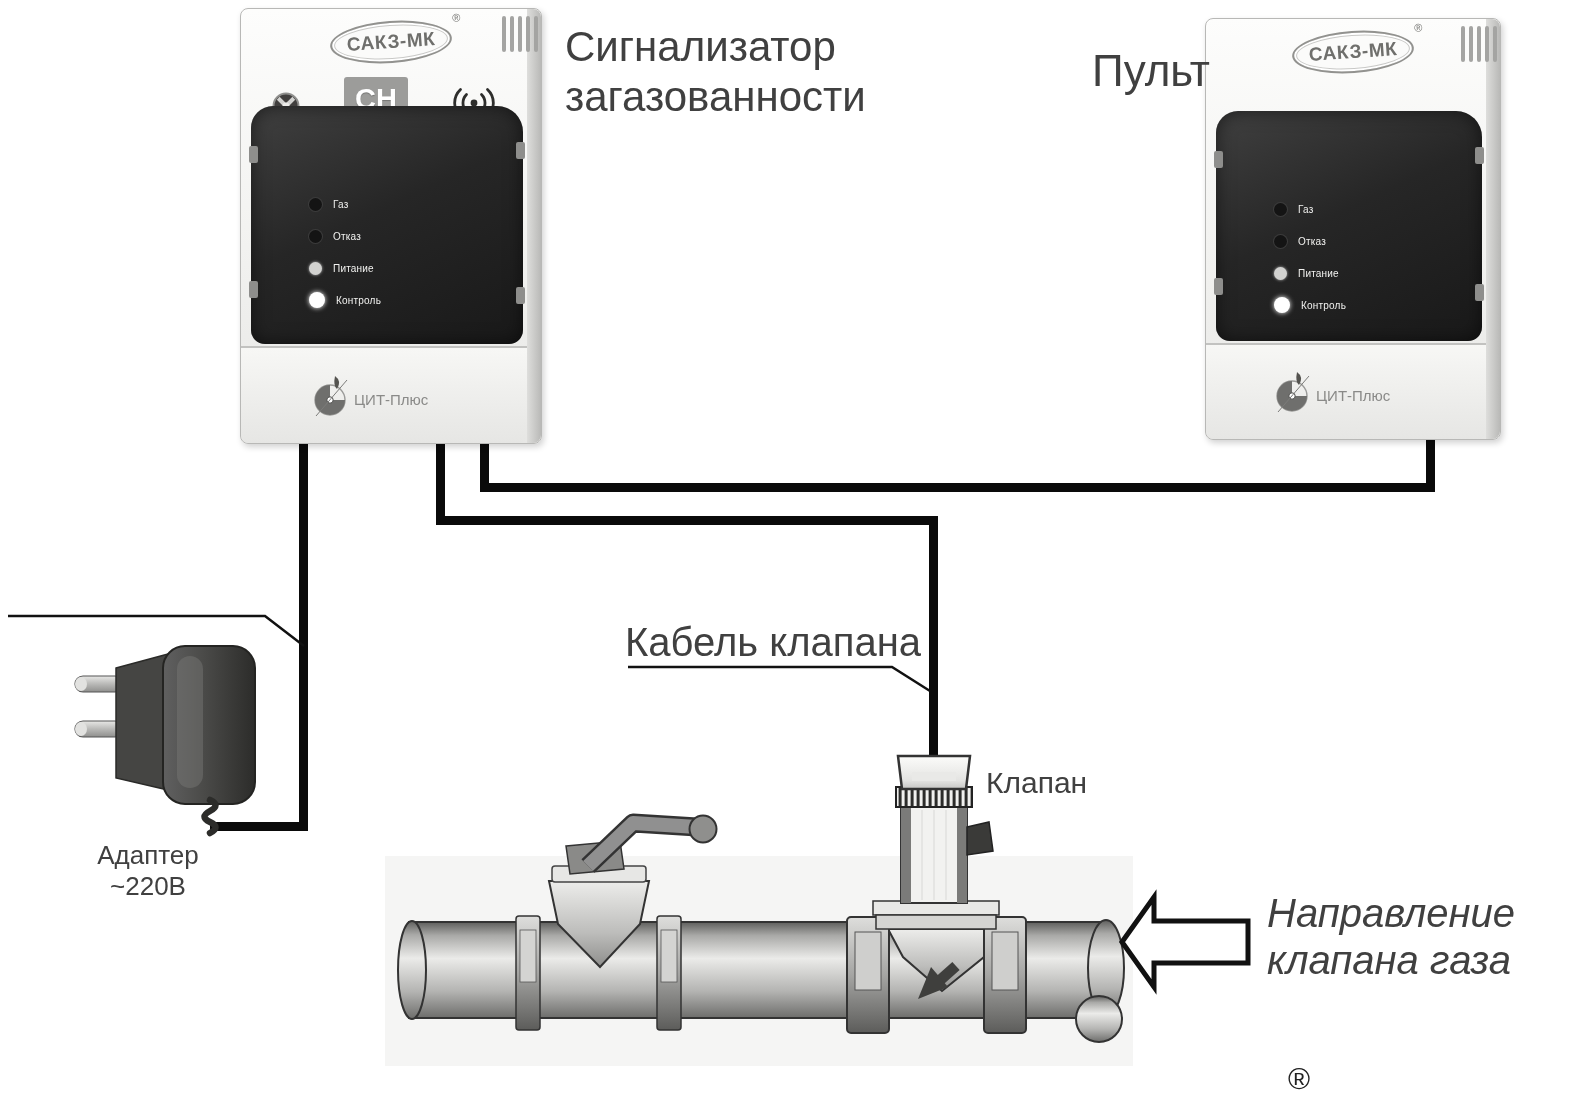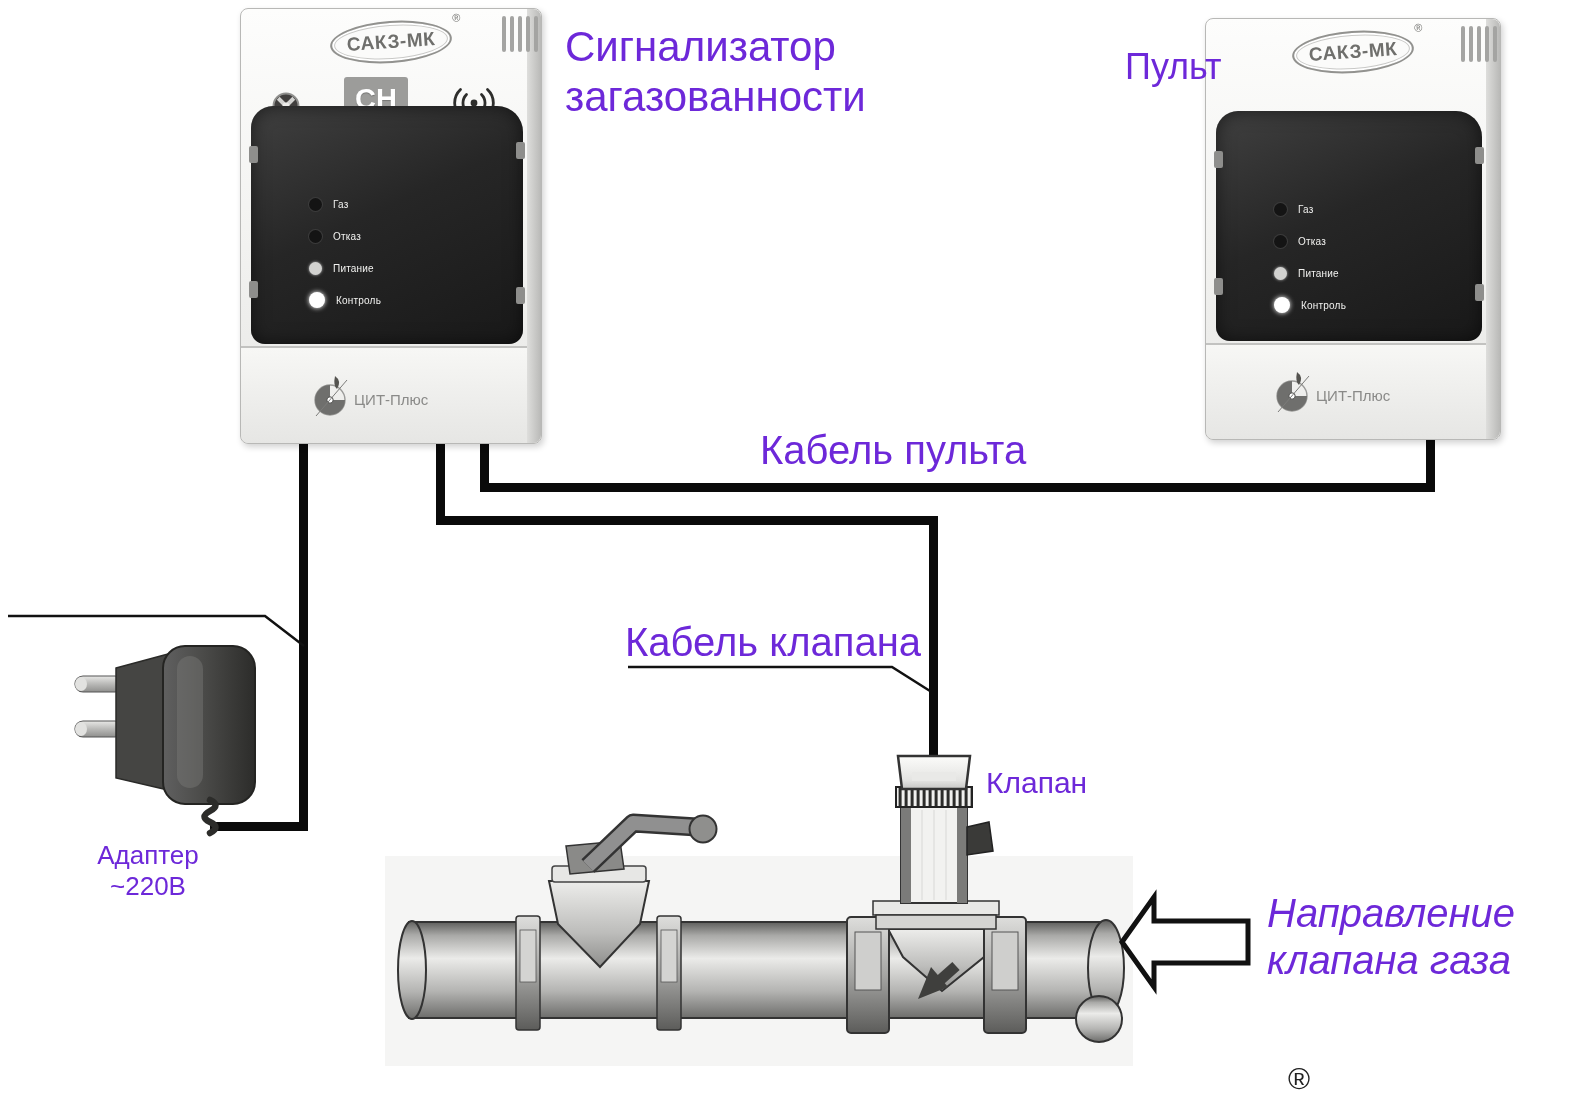--- a/index.html
+++ b/index.html
@@ -3,23 +3,23 @@
 <meta charset="utf-8">
 <style>
   html,body{margin:0;padding:0;background:#fff;}
   .canvas{position:relative;width:1573px;height:1104px;background:#ffffff;overflow:hidden;
           font-family:"Liberation Sans",sans-serif;color:#111;}
 
   
   .cable{position:absolute;background:#0a0a0a;}
 
   
-  .lbl{position:absolute;color:#6d28d9;white-space:nowrap;}
+  .lbl{position:absolute;color:#404040;white-space:nowrap;}
   .lbl-caption{font-size:42px;line-height:1.2;white-space:normal;width:370px;}
-  .lbl-pult{font-size:36px;margin-left:33px;}
+  .lbl-pult{font-size:44px;}
   .lbl-cable{font-size:40px;}
   .lbl-adapter{font-size:26px;line-height:1.18;text-align:center;width:200px;white-space:normal;}
   .lbl-valve{font-size:30px;}
   .lbl-dir{font-size:40px;line-height:1.18;white-space:normal;width:260px;}
   .lbl-reg{font-size:30px;color:#222;}
 
   
   .device{position:absolute;background:linear-gradient(180deg,#fdfdfc 0%,#f2f2f0 55%,#e7e7e5 100%);
           border:1px solid #b8b8b6;border-radius:8px;box-shadow:2px 3px 6px rgba(0,0,0,.18);}
   .device .side{position:absolute;top:0;right:0;bottom:0;width:14px;
@@ -187,21 +187,20 @@
         <circle cx="21" cy="27" r="3.2" fill="#ffffff" stroke="#4a4a48" stroke-width="1"></circle>
         <path d="M26 3 q7 5 2 13 q-4 -3 -2 -13" fill="#54534f"></path>
         <line x1="7" y1="43" x2="38" y2="7" stroke="#7c7c7a" stroke-width="1"></line>
         <text x="45" y="32" font-size="15" fill="#8a8a88" font-family="Liberation Sans, sans-serif">ЦИТ-Плюс</text>
       </svg>
     </div>
   </div>
 
   <div class="lbl lbl-caption" style="left:565px;top:22px;">Сигнализатор загазованности</div>
   <div class="lbl lbl-pult" style="left:1092px;top:46px;">Пульт</div>
-  <div class="lbl lbl-cable" style="left:760px;top:428px;">Кабель пульта</div>
   <div class="lbl lbl-cable" style="left:625px;top:620px;">Кабель клапана</div>
   <div class="lbl lbl-adapter" style="left:48px;top:840px;">
     <span>Адаптер</span><br>
     <span>~220В</span>
   </div>
   <div class="lbl lbl-valve" style="left:986px;top:766px;">Клапан</div>
   <div class="lbl lbl-dir" style="left:1267px;top:890px;font-style:italic;">
     <span>Направление</span><br>
     <span>клапана газа</span>
   </div>

